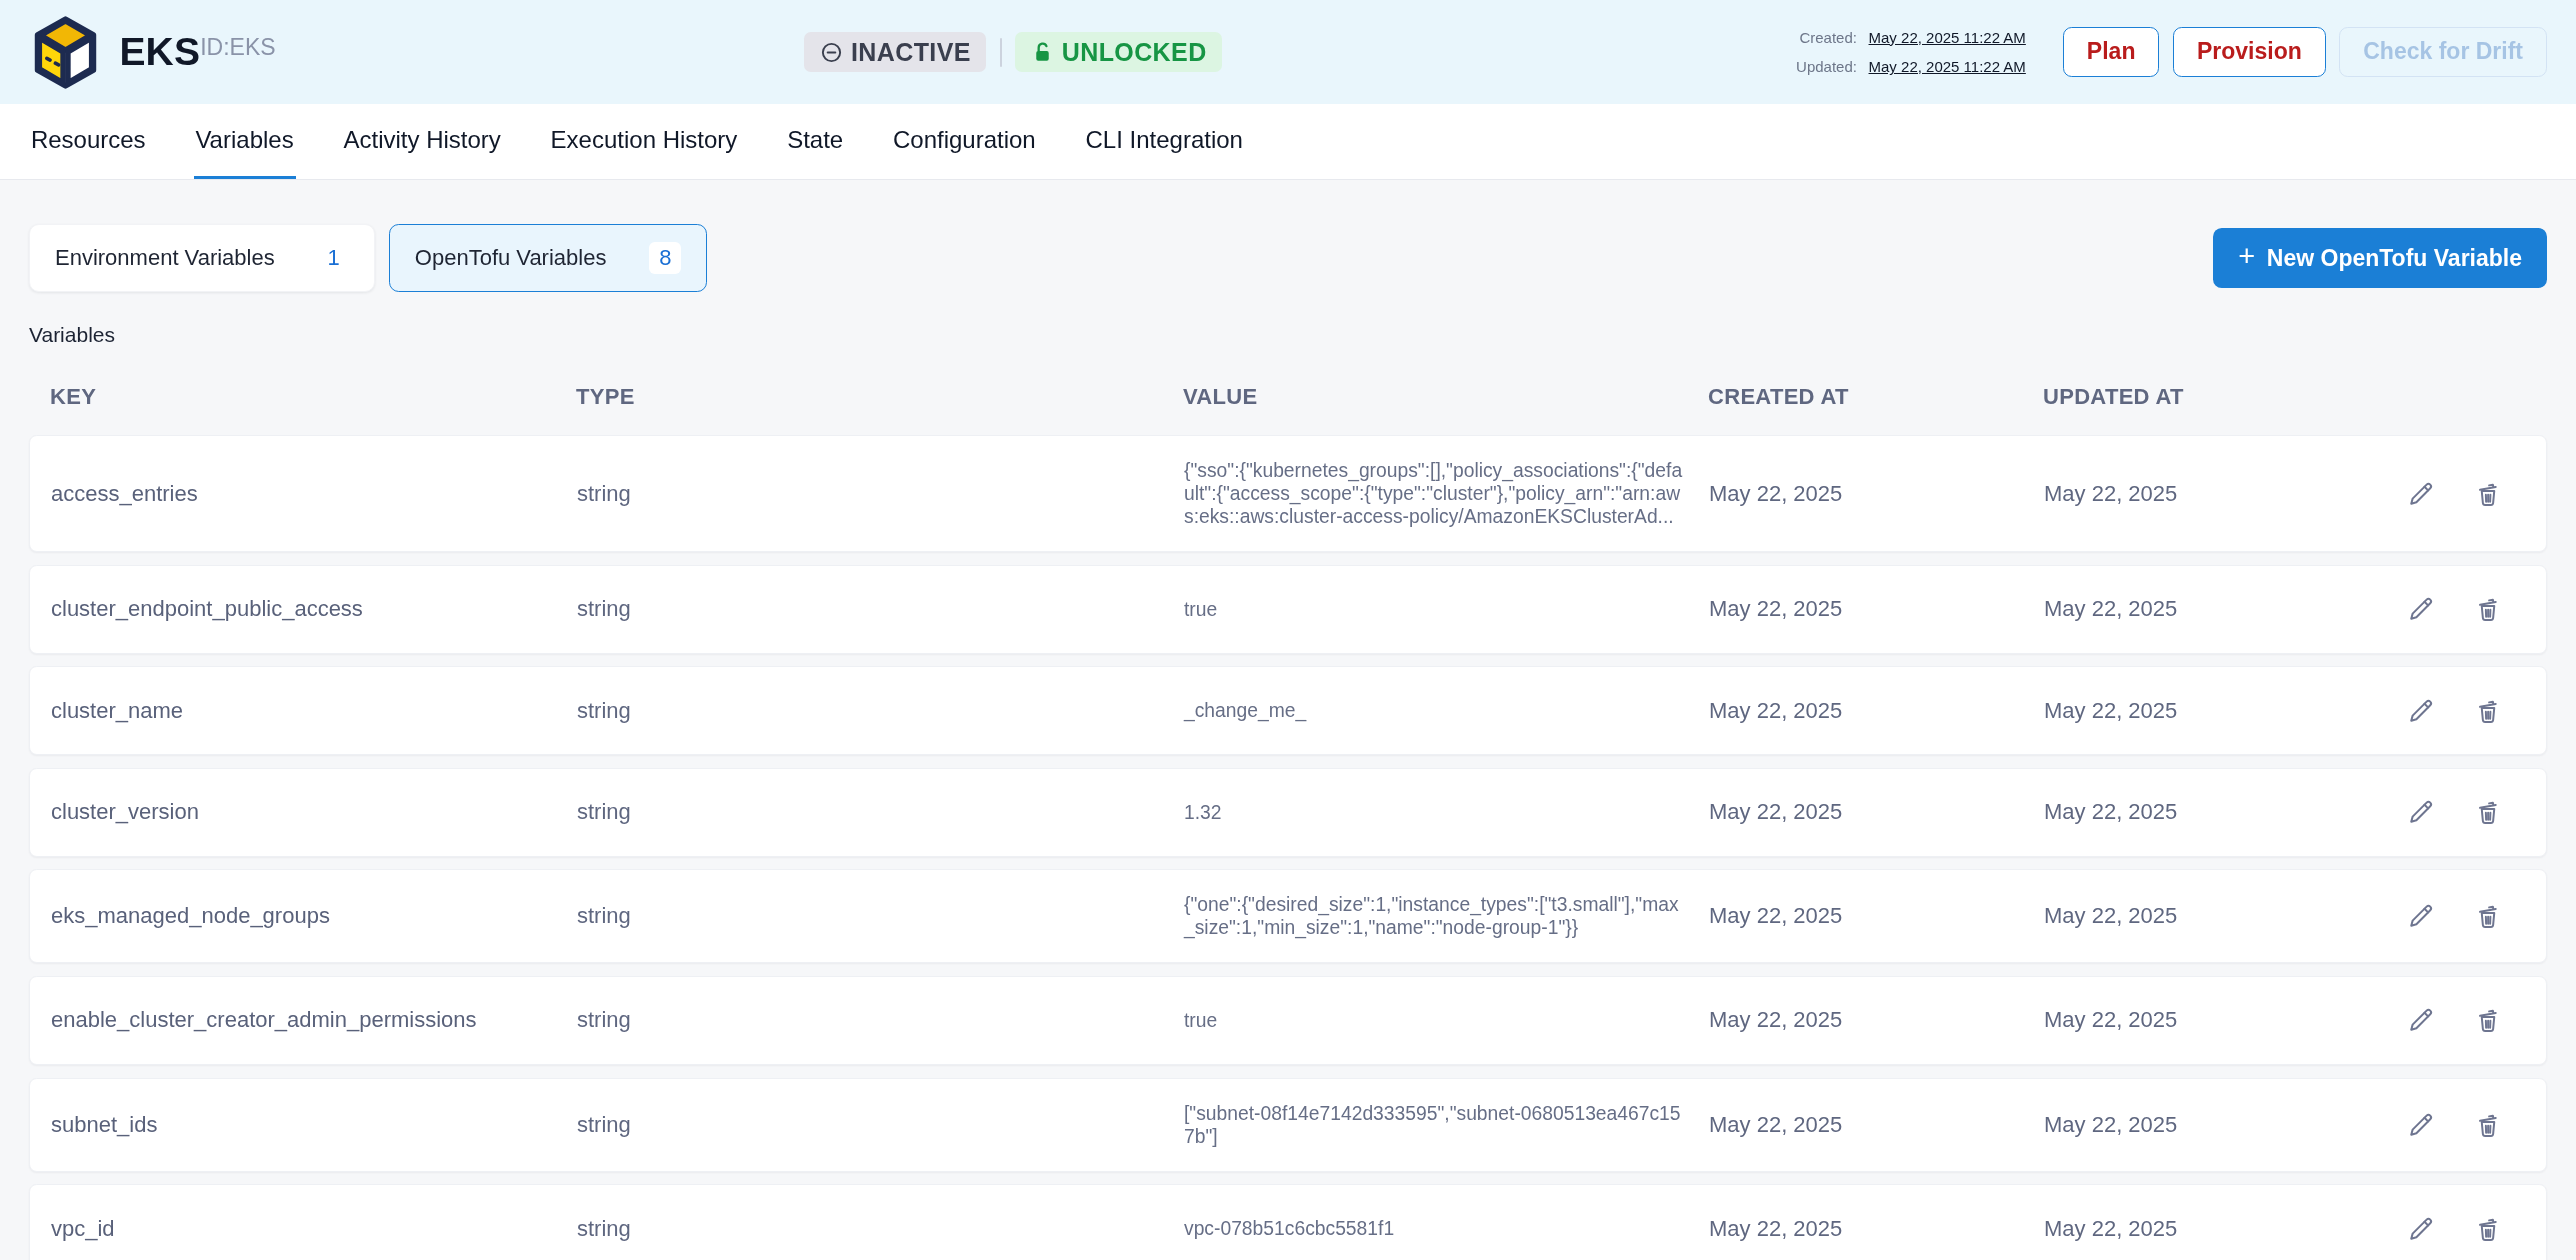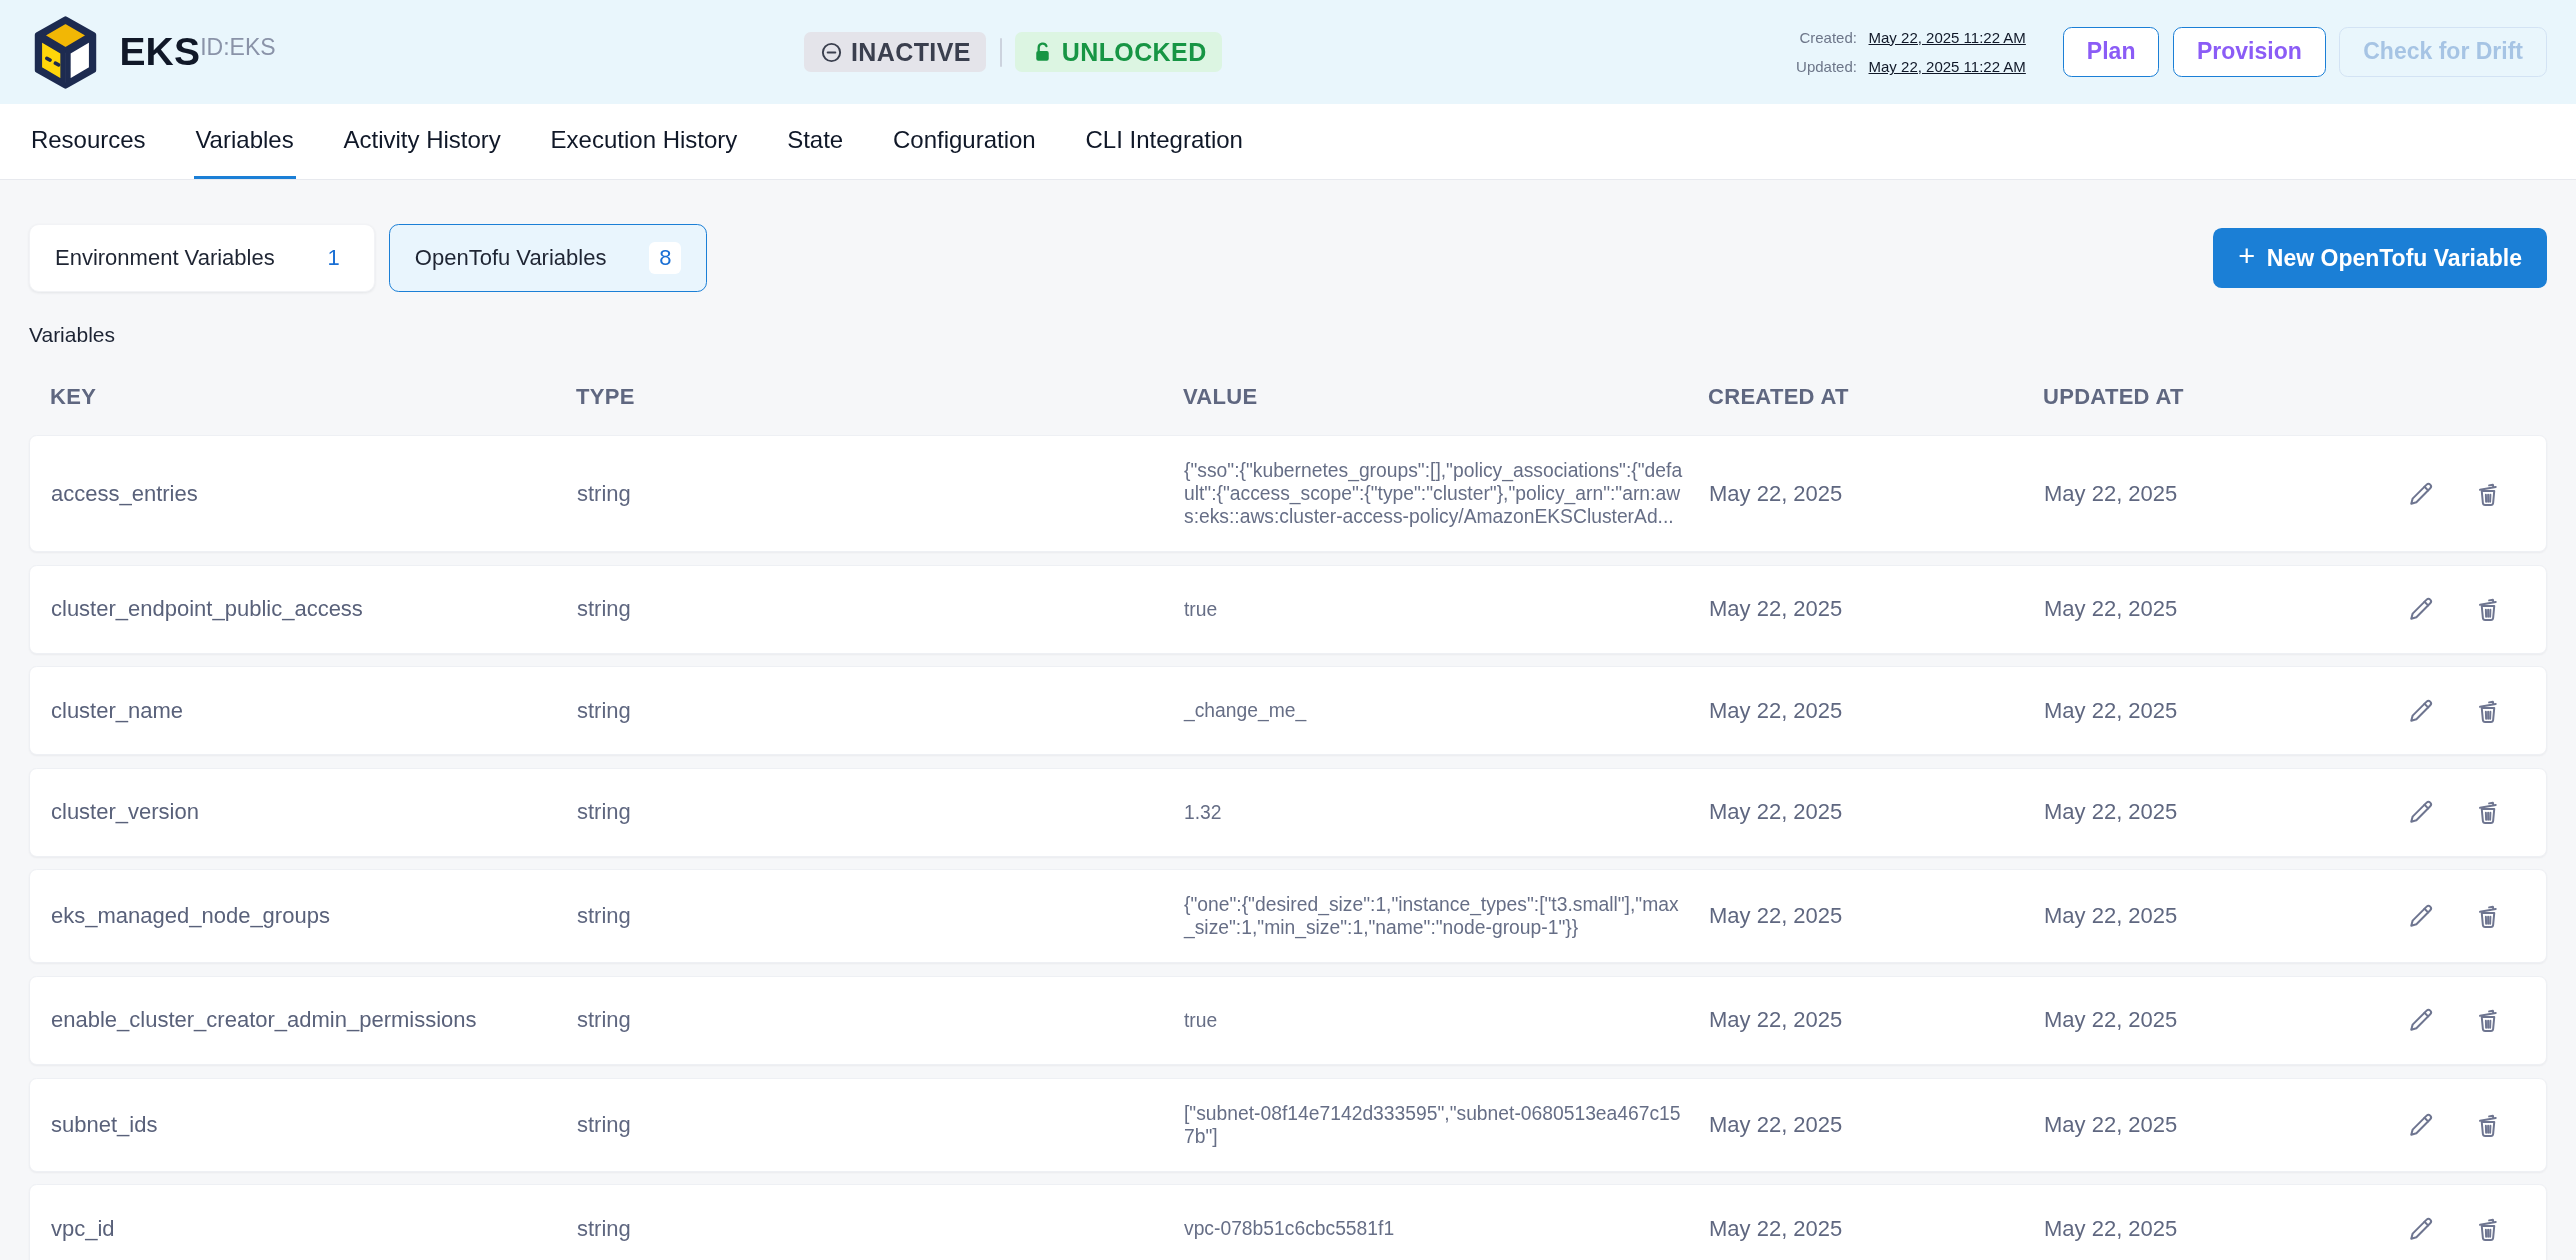--- a/index.html
+++ b/index.html
@@ -32,21 +32,21 @@
   .badge.unlocked { background:#dcf5e2; color:#179544; }
   .badge-divider { width:1.9px; height:29px; background:#ccd3de; border-radius:1px; }
 
   .hdr-right { display:flex; align-items:center; gap:37px; }
   .timestamps { display:flex; flex-direction:column; gap:12.6px; }
   .ts-row { display:flex; align-items:baseline; gap:11.6px; font-size:15px; }
   .ts-label { color:#6d7689; width:106px; text-align:right; }
   .ts-value { color:#101828; font-weight:500;text-decoration:underline; }
   .hdr-actions { display:flex; align-items:center; gap:13.5px; }
   .btn-outline {
-    font-family:inherit; font-size:23px; font-weight:700; color:#8b5cf6;
+    font-family:inherit; font-size:23px; font-weight:700; color:#b91c1c;
     background:#ffffff; border:1.9px solid #1b7fd6; border-radius:8.7px;
     padding:11.6px 23px; cursor:pointer; line-height:1.1;
   }
   .btn-outline.disabled {
     color:#a6c4e4; border-color:#d3e3f4; background:transparent; cursor:default;
   }
 
   
   .tabs {
     height:76px; background:#ffffff; border-bottom:1px solid #e7e9ee;

